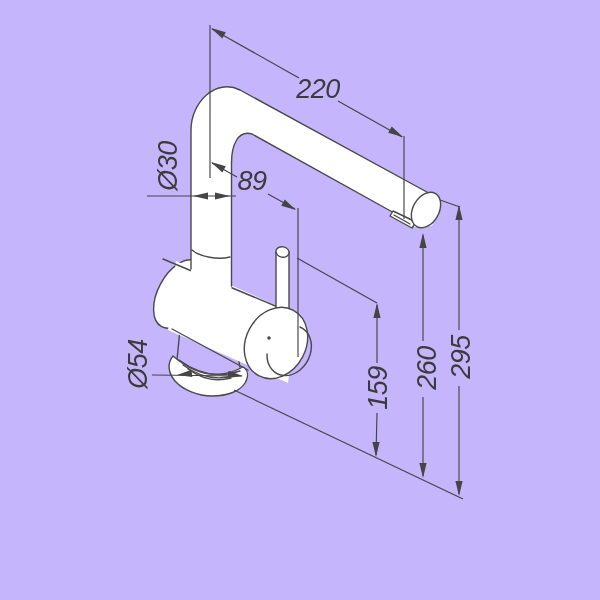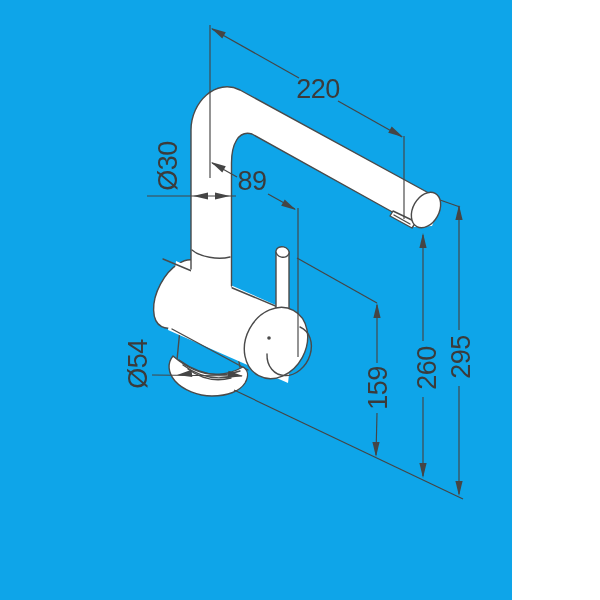--- a/index.html
+++ b/index.html
@@ -5,23 +5,24 @@
   html, body {
     margin: 0;
     padding: 0;
     background: #ffffff;
     width: 600px;
     height: 600px;
     overflow: hidden;
   }
   .canvas {
     position: relative;
-    width: 512px;
+    width: 600px;
     height: 600px;
-    background: #0ea5e9;
+    background: #c4b5fd;
+    font-style: italic;
   }
   svg { display: block; }
   .outline-stroke {
     fill: none;
     stroke-width: 1.4;
     stroke-linecap: round;
     stroke-linejoin: round;
   }
   .fill-white { fill: #ffffff; stroke: none; }
   .filled-part {

